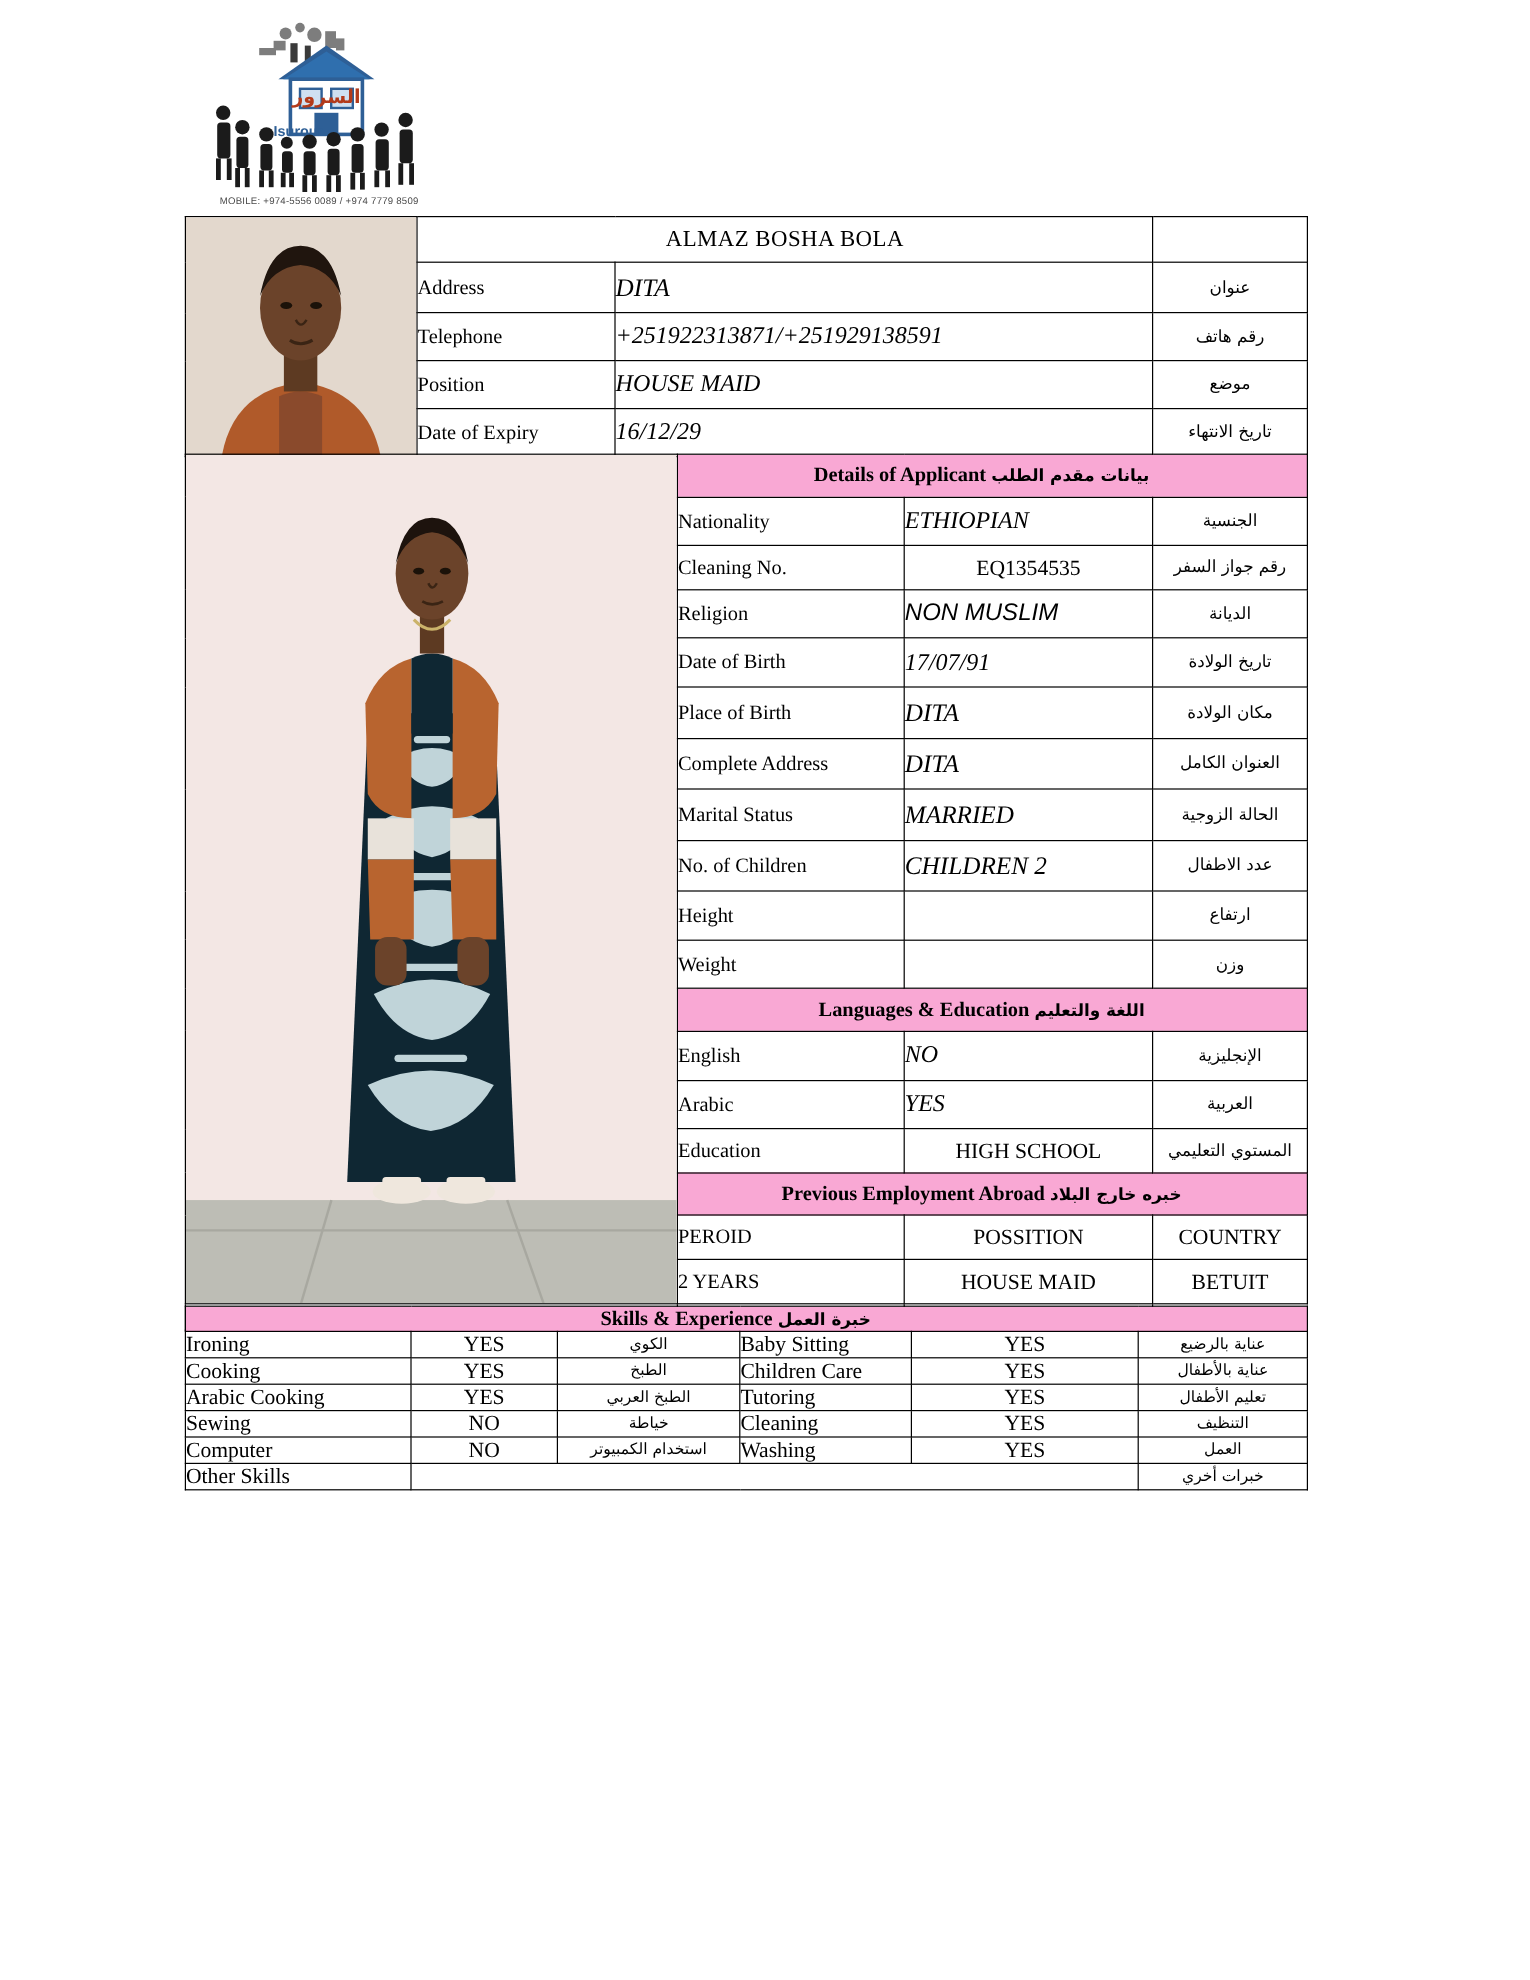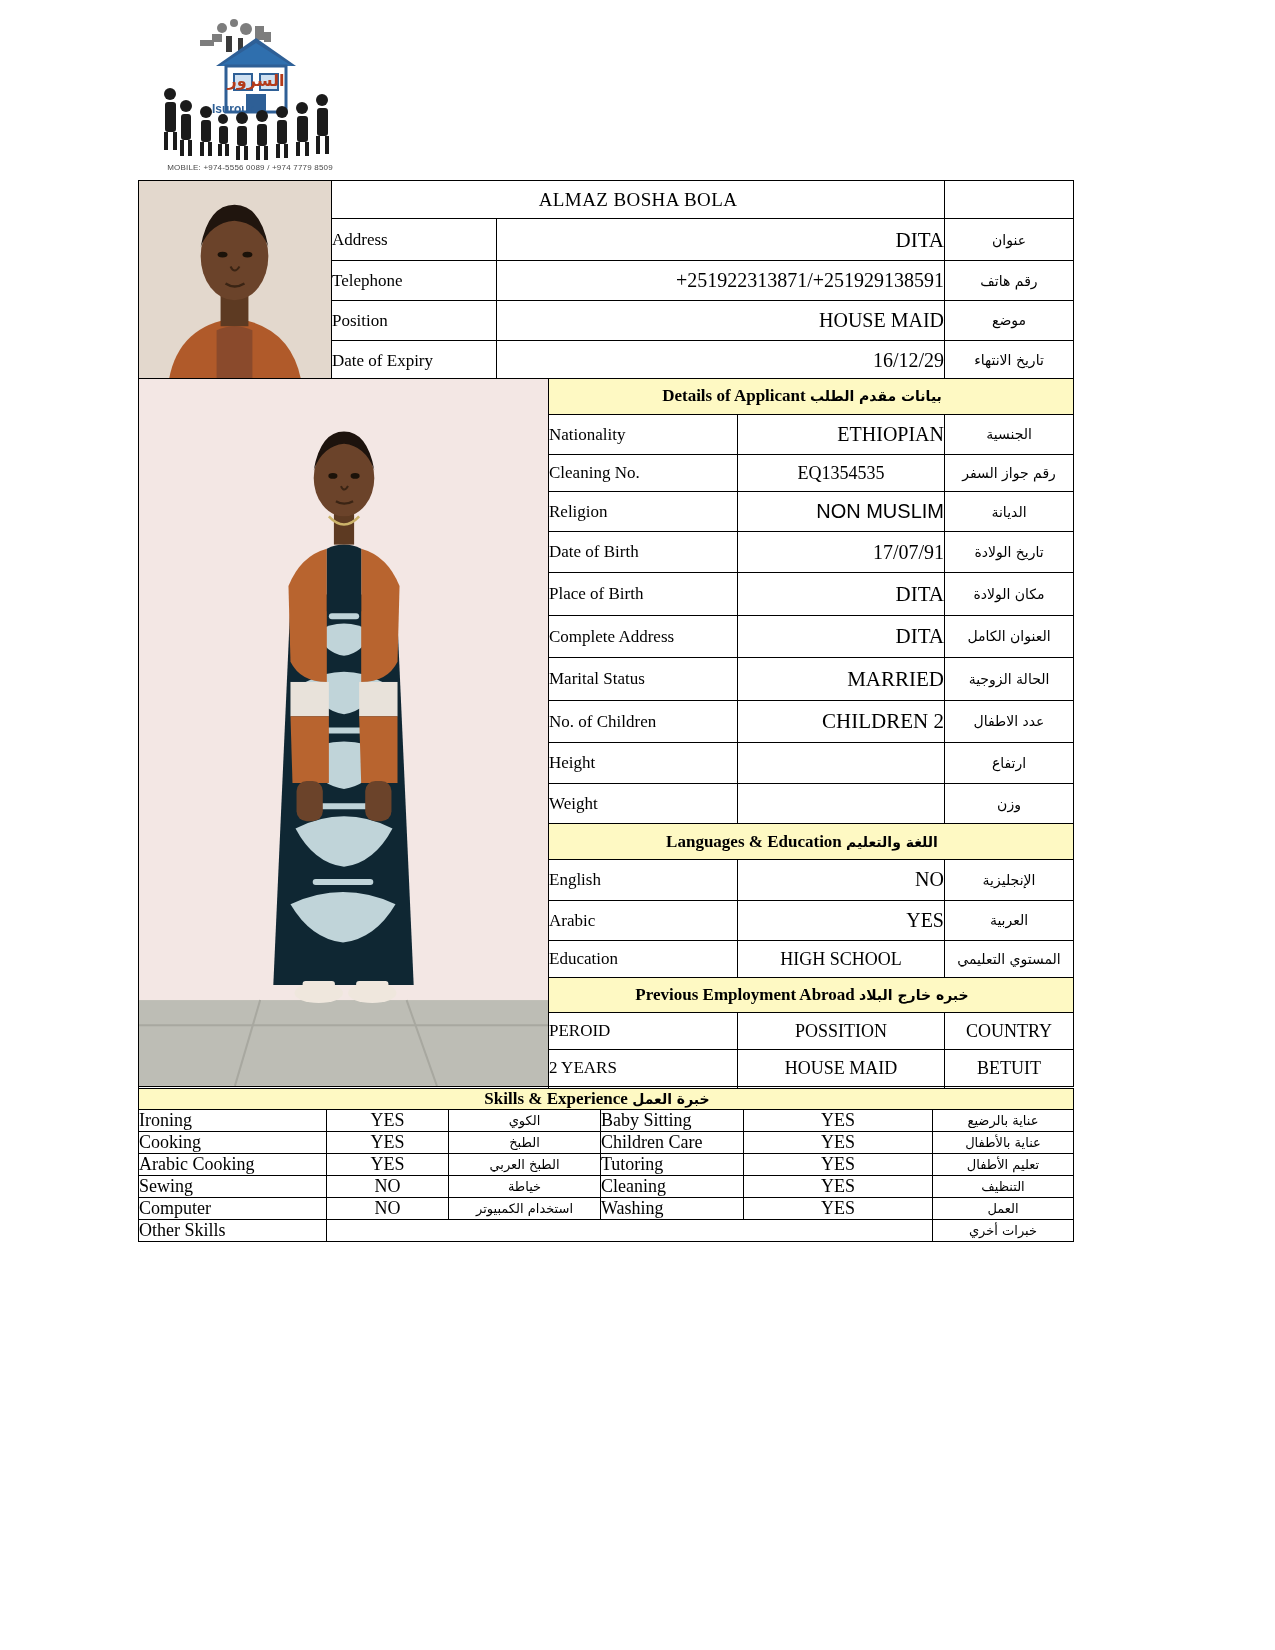--- a/index.html
+++ b/index.html
@@ -9,21 +9,21 @@
   }
   body {
     width: 1275px;
     height: 1650px;
     position: relative;
     font-family: "Liberation Serif", serif;
     color: #000;
   }
   .page {
     position: absolute;
-    left: 0; top: 0;
+    left: 16px; top: 0;
     width: 1140px;
     height: 1650px;
   }
 
   
   .logo-block {
     position: absolute;
     left: 160px;
     top: 14px;
     width: 180px;
@@ -58,39 +58,40 @@
     vertical-align: middle;
   }
   .cell {
     padding: 4px 8px;
     font-size: 17px;
     line-height: 1.15;
     min-height: 22px;
   }
   .lbl { font-size: 17px; }
   .val {
-    text-align: right;
+    text-align: left;
     font-size: 20px;
+    font-style: italic;
   }
   .val-sm { text-align:center; font-size: 18px; }
   .ar {
     text-align: center;
     font-size: 14px;
     direction: rtl;
     font-family: "DejaVu Sans", sans-serif;
     margin-left: 12px;
   }
   .title-name {
     text-align: center;
     font-size: 19px;
     letter-spacing: .4px;
     padding: 10px 4px;
   }
   .bandhdr {
-    background: #fef9c3;
+    background: #f9a8d4;
     text-align: center;
     font-weight: bold;
     font-size: 17px;
     padding: 5px 4px;
   }
   .bandhdr .arh {
     font-family: "DejaVu Sans", sans-serif;
     font-size: 14px;
     font-weight: bold;
     margin-right: 18px;

